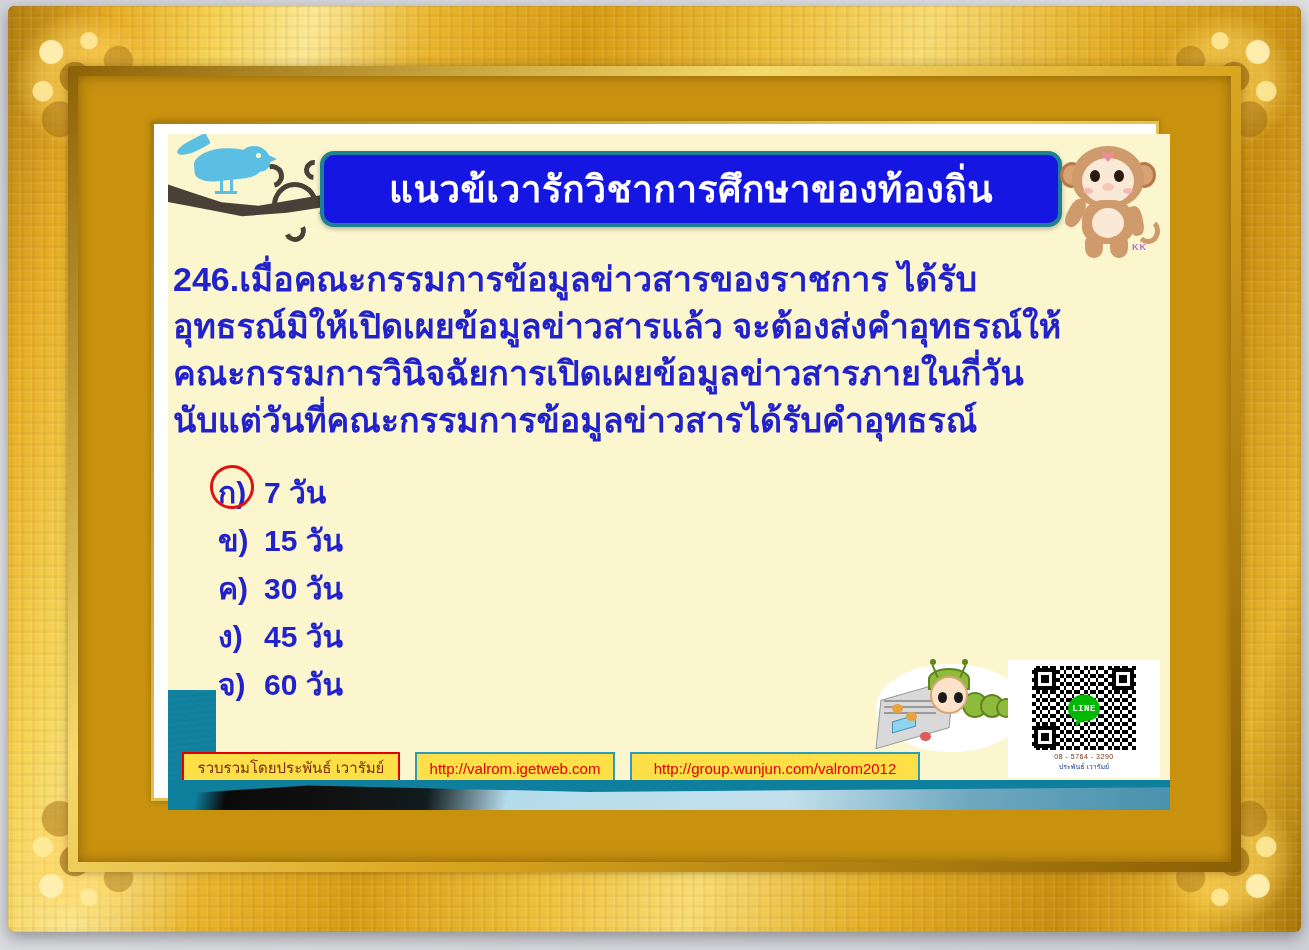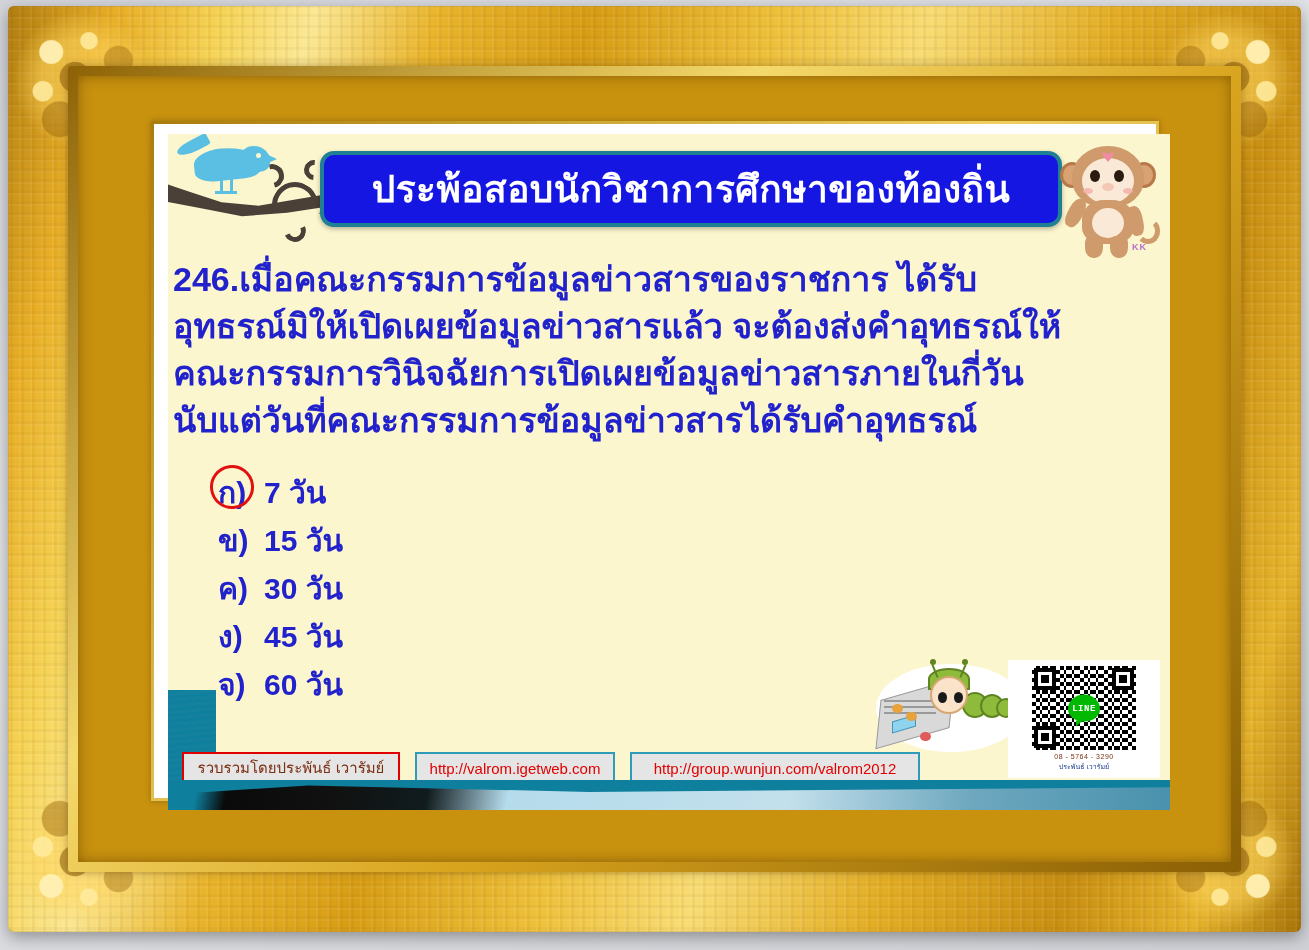--- a/index.html
+++ b/index.html
@@ -353,21 +353,21 @@
     content:""; position:absolute; left:8px; bottom:-5px;
     border-left:7px solid #00b900;
     border-bottom:6px solid transparent;
   }
   .qr-phone { font-size:7px; color:#7a2f14; margin-top:3px; letter-spacing:.5px; }
   .qr-name  { font-size:7px; color:#1a3c8c; margin-top:1px; }
 
   
   .footer { position:absolute; left:14px; bottom:26px; display:flex; gap:15px; }
   .fbox {
-    background:#e5e5e5;
+    background:#fde047;
     height:32px;
     display:flex; align-items:center; justify-content:center;
     padding:0 12px;
     font-size:15px;
     color:#e00000;
     white-space:nowrap;
   }
   .fbox.b1 { border:2px solid #e00000; width:218px; color:#7a2f14; font-size:15px; }
   .fbox.b2 { border:2px solid #2e9bb8; width:200px; }
   .fbox.b3 { border:2px solid #2e9bb8; width:290px; }
@@ -404,21 +404,21 @@
         <div class="bird-head"></div>
         <div class="bird-beak"></div>
         <div class="bird-eye"></div>
         <div class="bird-leg l1"></div>
         <div class="bird-leg l2"></div>
         <div class="bird-foot f1"></div>
         <div class="bird-foot f2"></div>
       </div>
 
       <div class="title-box">
-        <div class="title-text">ประพ้อสอบนักวิชาการศึกษาของท้องถิ่น</div>
+        <div class="title-text">แนวข้เวารักวิชาการศึกษาของท้องถิ่น</div>
       </div>
 
       <div class="monkey">
         <div class="mk-ear l"></div>
         <div class="mk-ear r"></div>
         <div class="mk-head"></div>
         <div class="mk-face"></div>
         <div class="mk-heart-h"></div>
         <div class="mk-eye l"></div>
         <div class="mk-eye r"></div>

